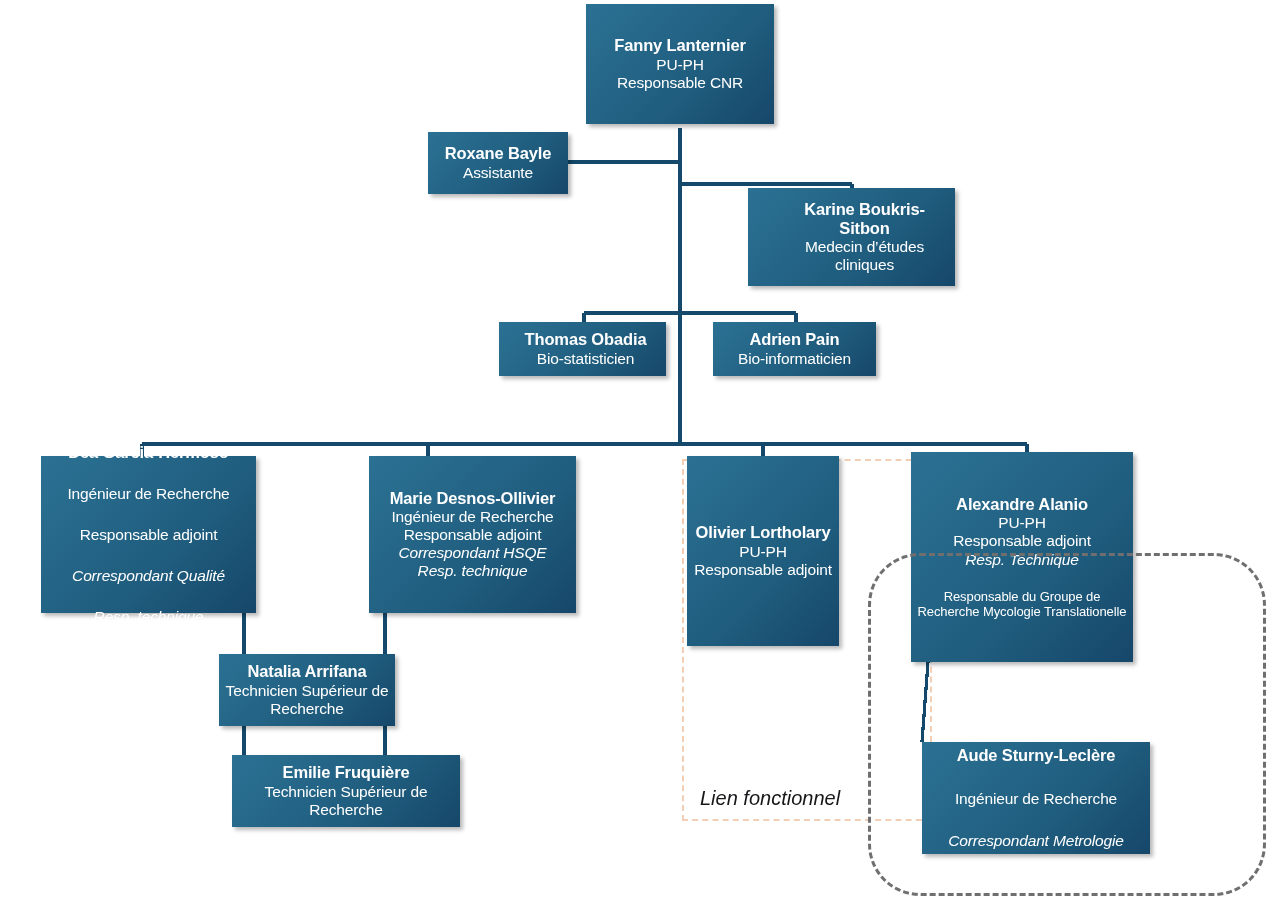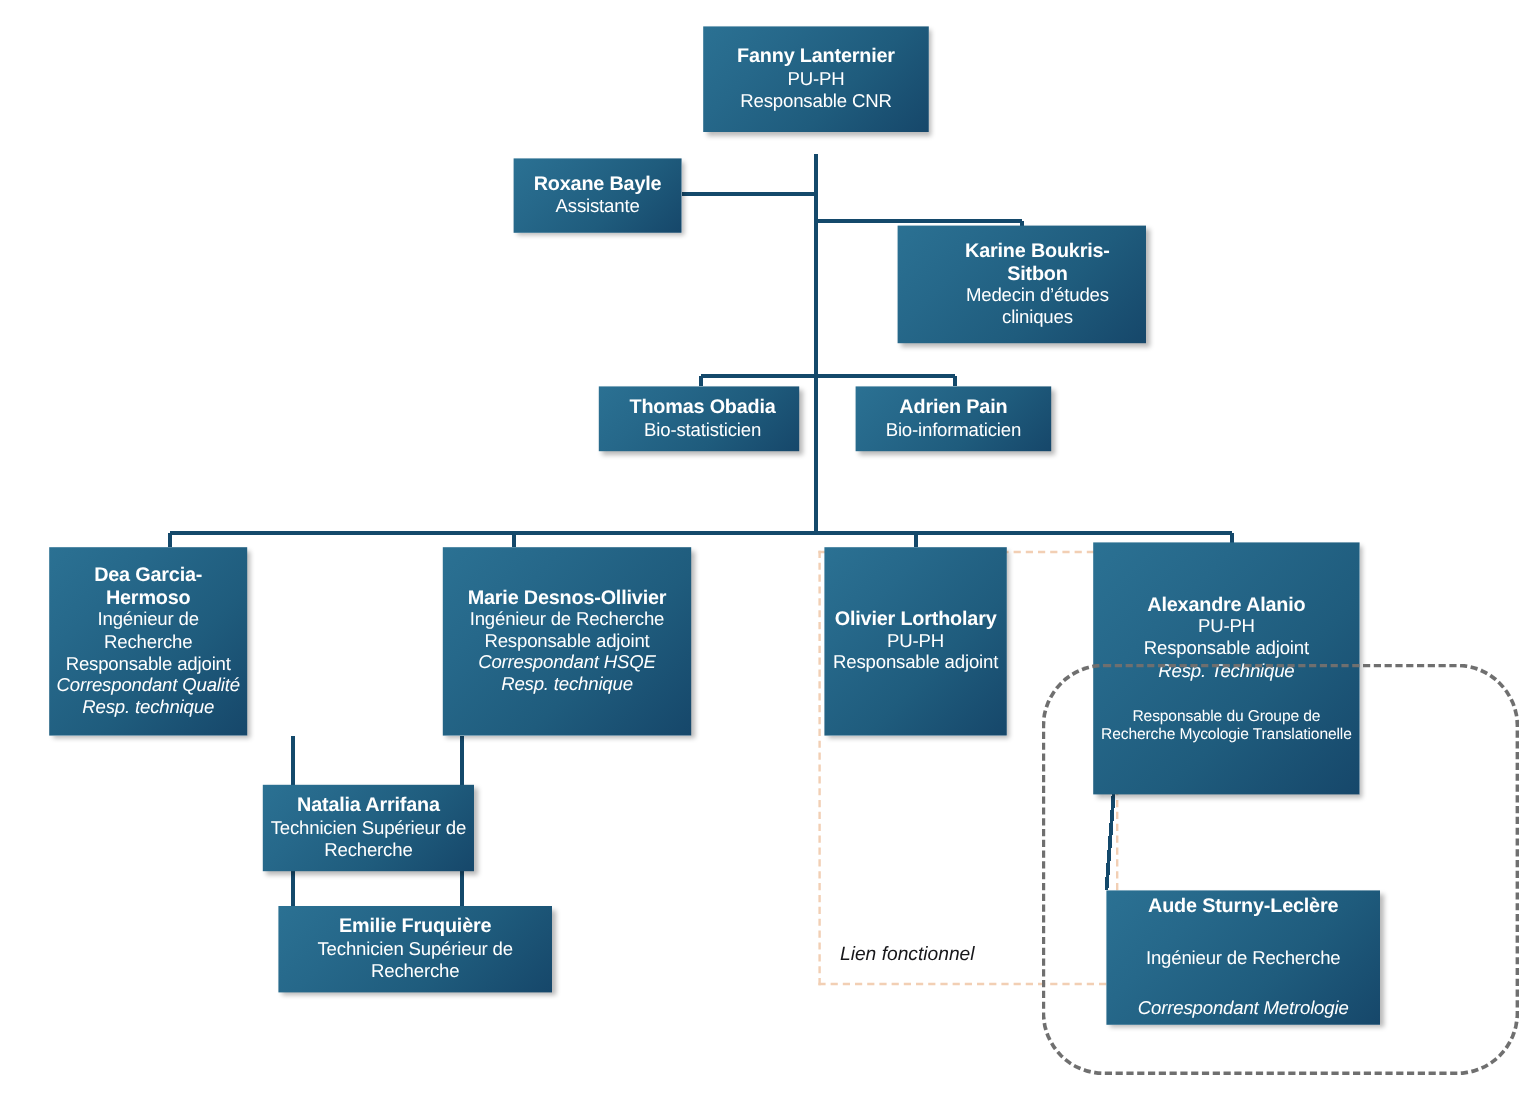--- a/index.html
+++ b/index.html
@@ -67,21 +67,21 @@
   .grp-res{
     position:absolute;
     box-sizing:border-box;
     border:3px dashed #6f6f6f;
     border-radius:52px;
     z-index:6;
     pointer-events:none;
   }
   .fn-label{
     position:absolute;
-    font-size:16px;
+    font-size:20px;
     font-style:italic;
     color:#17171a;
     z-index:7;
     white-space:nowrap;
   }
 </style>
 </head>
 <body>
 
 <div id="chart">
@@ -116,21 +116,21 @@
       <path d="M385,726 L385,755"></path>
 
       <path d="M928,662 L922,742"></path>
     </g>
   </svg>
 
   <div class="grp-res" style="left:868px;top:553px;width:398px;height:343px;"></div>
 
   <div class="fn-label" style="left:700px;top:787px;">Lien fonctionnel</div>
 
-  <div class="node" style="left:586px;top:22px;width:188px;height:88px;">
+  <div class="node" style="left:586px;top:4px;width:188px;height:120px;">
     <span class="nm">Fanny Lanternier</span>
     <span class="rl">PU-PH</span>
     <span class="rl">Responsable CNR</span>
   </div>
 
   <div class="node" style="left:428px;top:132px;width:140px;height:62px;">
     <span class="nm">Roxane Bayle</span>
     <span class="rl">Assistante</span>
   </div>
 
@@ -142,37 +142,37 @@
   <div class="node" style="left:499px;top:322px;width:167px;height:54px;padding-left:12px;">
     <span class="nm">Thomas Obadia</span>
     <span class="rl">Bio-statisticien</span>
   </div>
 
   <div class="node" style="left:713px;top:322px;width:163px;height:54px;">
     <span class="nm">Adrien Pain</span>
     <span class="rl">Bio-informaticien</span>
   </div>
 
-  <div class="node" style="left:41px;top:456px;width:165px;height:157px;">
+  <div class="node" style="left:41px;top:456px;width:215px;height:157px;gap:23px;">
     <span class="nm">Dea Garcia-Hermoso</span>
     <span class="rl">Ingénieur de Recherche</span>
     <span class="rl">Responsable adjoint</span>
     <span class="it">Correspondant Qualité</span>
     <span class="it">Resp. technique</span>
   </div>
 
   <div class="node" style="left:325px;top:456px;width:207px;height:157px;margin-left:44px;">
     <span class="nm">Marie Desnos-Ollivier</span>
     <span class="rl">Ingénieur de Recherche</span>
     <span class="rl">Responsable adjoint</span>
     <span class="it">Correspondant HSQE</span>
     <span class="it">Resp. technique</span>
   </div>
 
-  <div class="node" style="left:687px;top:456px;width:152px;height:157px;">
+  <div class="node" style="left:687px;top:456px;width:152px;height:190px;">
     <span class="nm">Olivier Lortholary</span>
     <span class="rl">PU-PH</span>
     <span class="rl">Responsable adjoint</span>
   </div>
 
   <div class="node" style="left:911px;top:452px;width:222px;height:210px;">
     <span class="nm">Alexandre Alanio</span>
     <span class="rl">PU-PH</span>
     <span class="rl">Responsable adjoint</span>
     <span class="it">Resp. Technique</span>

